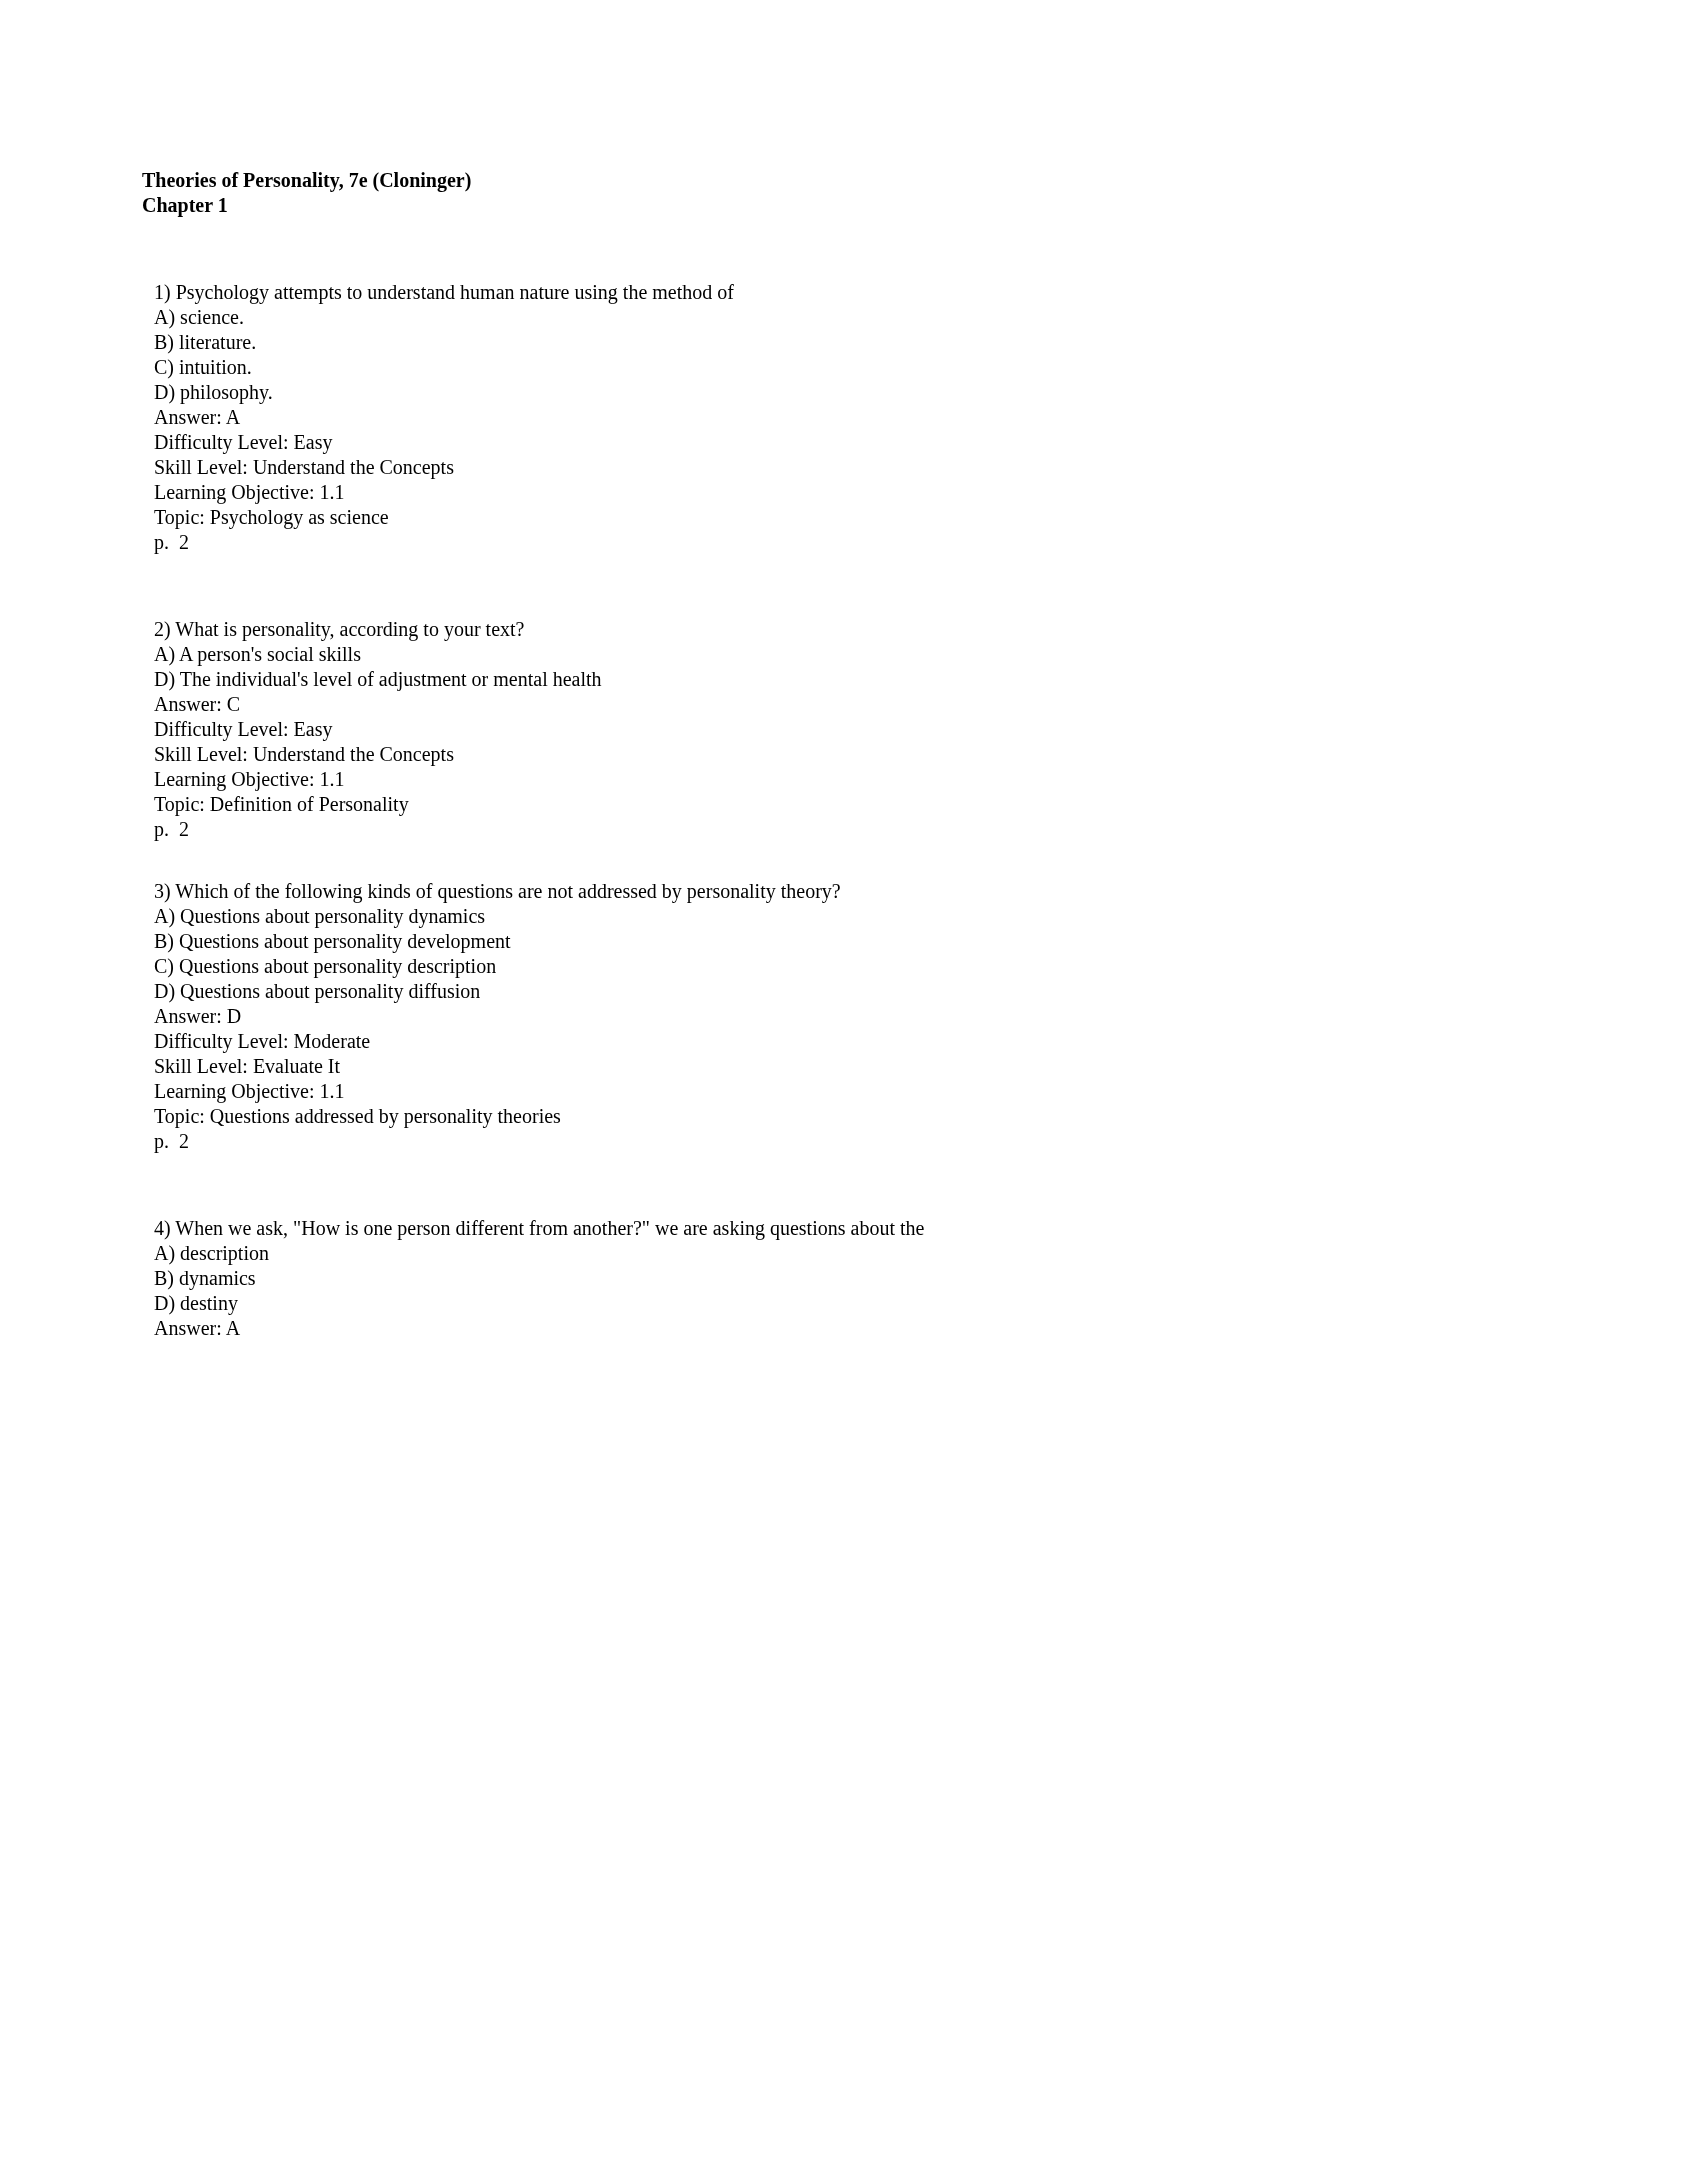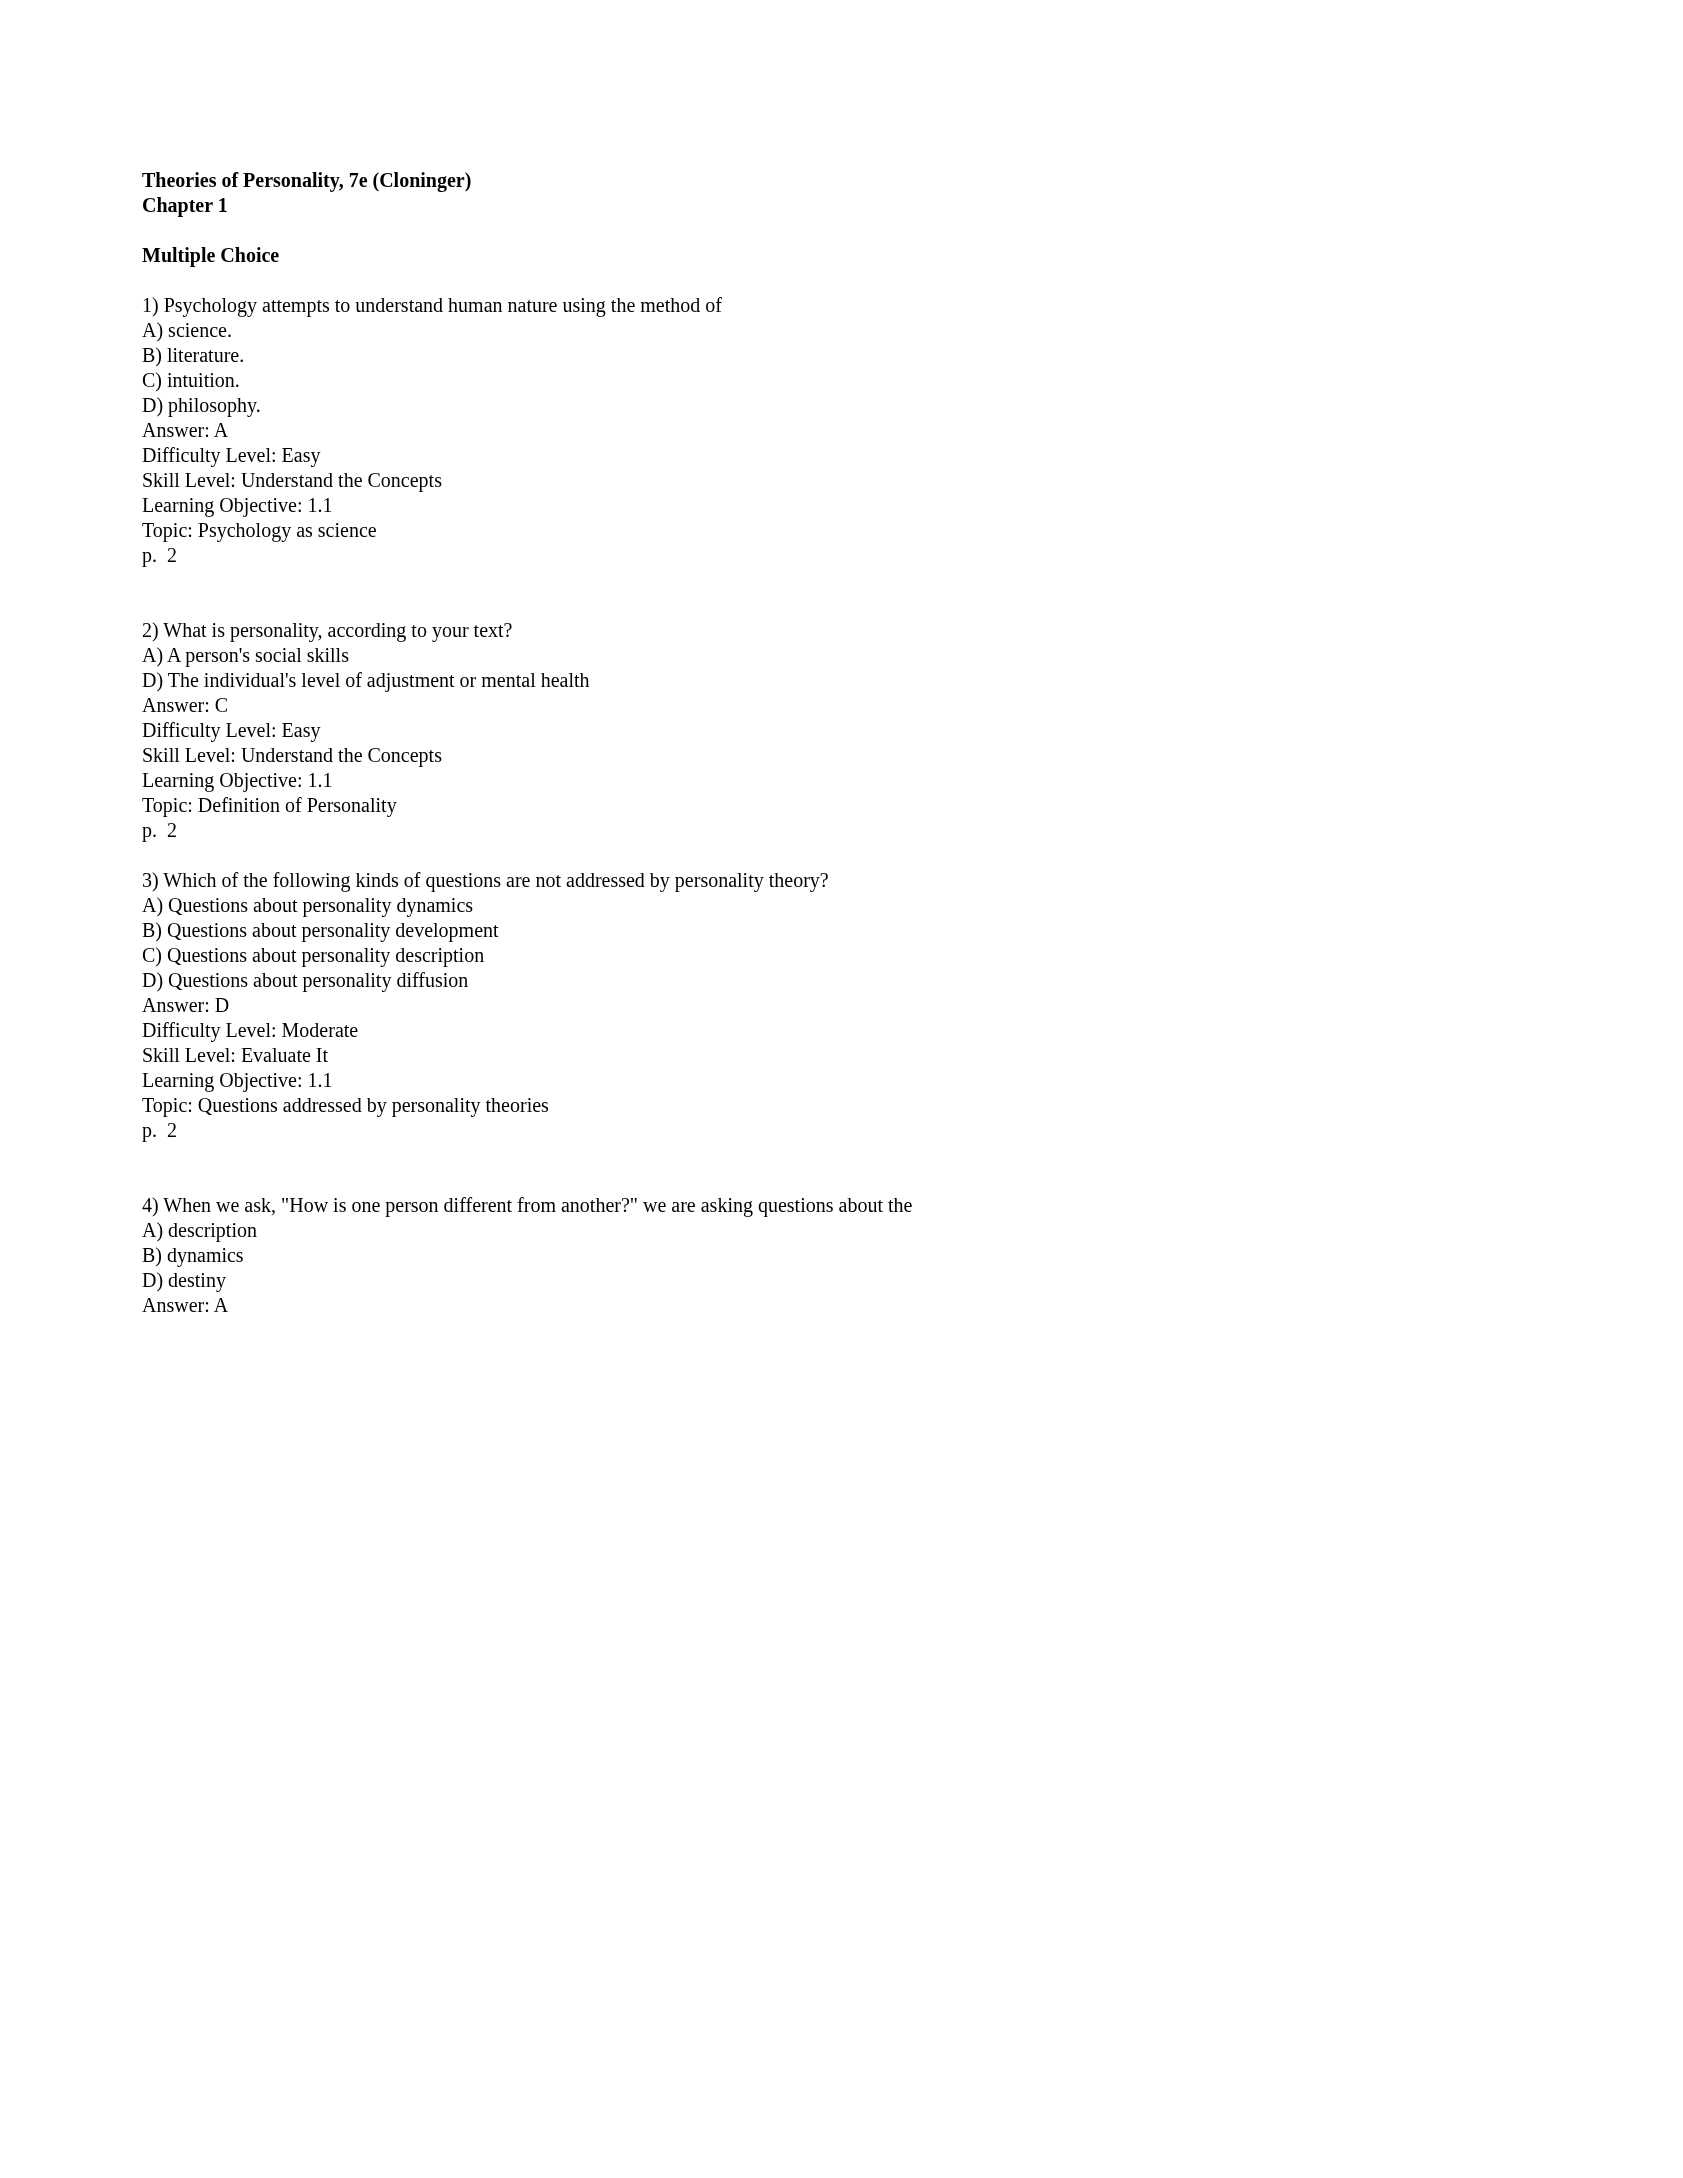--- a/index.html
+++ b/index.html
@@ -16,31 +16,30 @@
     overflow: hidden;
   }
   .content {
     padding: 168px 144px 0 142px;
   }
   .line {
     white-space: pre-wrap;
   }
   .bold { font-weight: bold; }
   .blank { height: 25px; }
-  .question { margin: 0; }
+  .question { margin: 12px; }
 </style>
 </head>
 <body>
 
 <div class="page">
   <div class="content">
     <div class="line bold">Theories of Personality, 7e (Cloninger)</div>
     <div class="line bold">Chapter 1</div>
     <div class="blank"></div>
-    <div class="line bold">Multiple Choice</div>
     <div class="blank"></div>
     <div id="questions">
         <section class="question">
           <div class="line">1) Psychology attempts to understand human nature using the method of</div>
           <div class="line">A) science.</div>
           <div class="line">B) literature.</div>
           <div class="line">C) intuition.</div>
           <div class="line">D) philosophy.</div>
           <div class="line">Answer: A</div>
           <div class="line">Difficulty Level: Easy</div>

